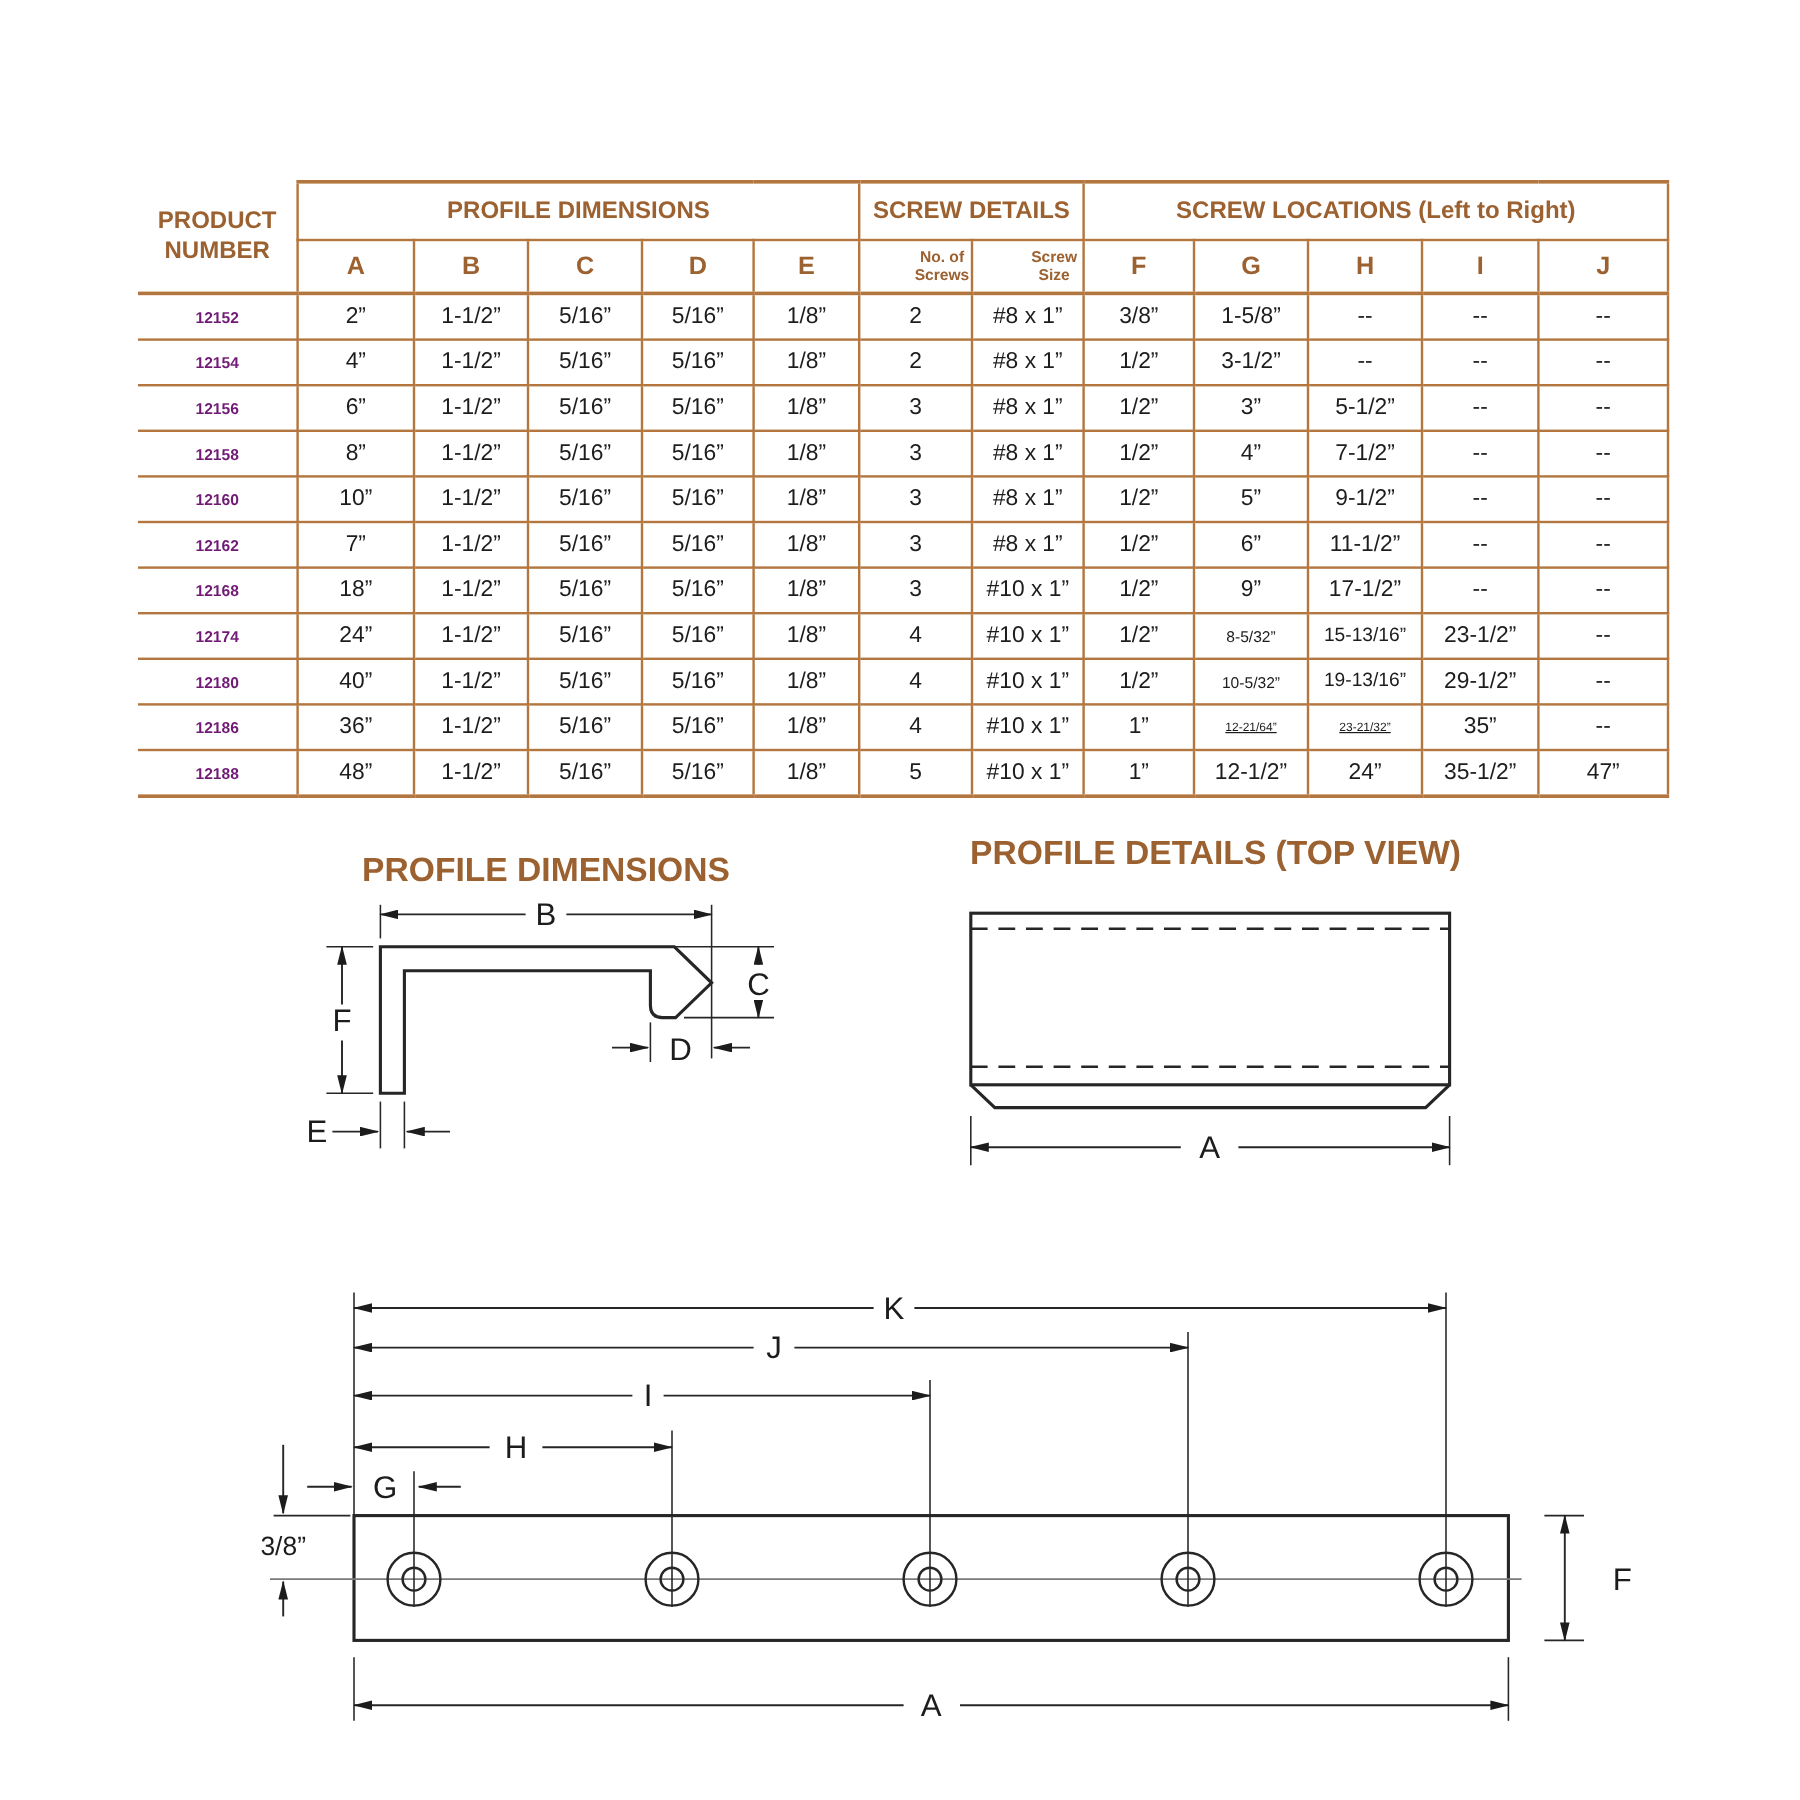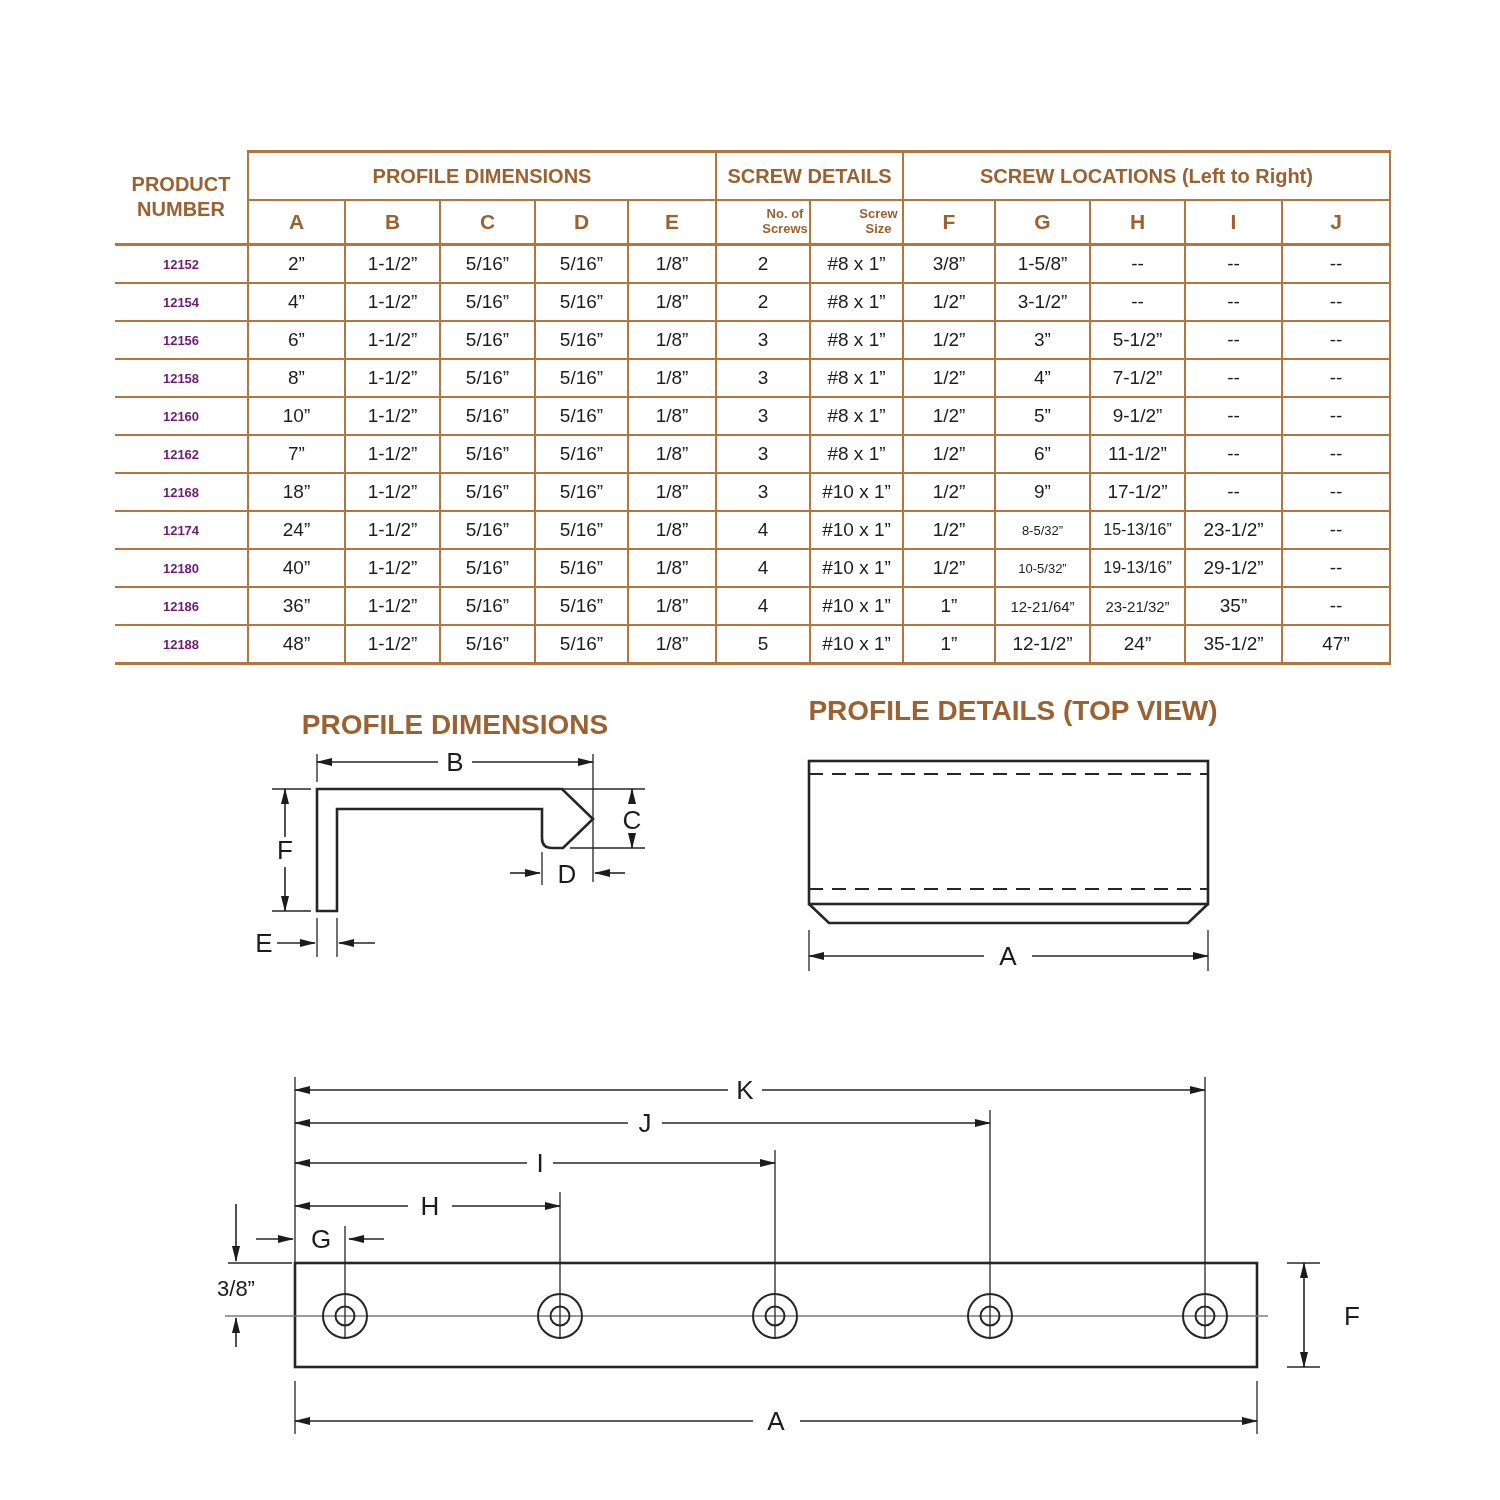--- a/index.html
+++ b/index.html
@@ -17,21 +17,21 @@
   th,td{border:2px solid var(--brown);text-align:center;vertical-align:middle;padding:0;}
   th{color:var(--browntext);}
   th.group{font-size:20px;font-weight:700;height:46px;border-top-width:3px;}
   th.colh{font-size:21px;font-weight:700;height:42px;border-bottom-width:3px;}
   th.colh.small{font-size:13px;line-height:1.12;white-space:pre-line;padding-left:44px;}
   th.pnh{border-left:0;border-top:0;font-size:20px;font-weight:700;line-height:1.25;border-bottom-width:3px;}
   td{font-size:19px;color:var(--ink);height:36px;font-weight:400;}
   td.pn{border-left:0;font-weight:700;font-size:13px;color:#701a75;}
   td.md{font-size:13px;}
   td.sm{font-size:16px;}
-  td.xs{font-size:15px;}
+  td.xs{font-size:10px;text-decoration:underline;}
   tbody tr:last-child td{border-bottom-width:3px;}
 
   
   .dtitle{position:absolute;color:var(--browntext);font-weight:700;text-align:center;letter-spacing:0;}
   #title-profile-dimensions{left:252px;top:669px;width:406px;font-size:28px;}
   #title-profile-details{left:758px;top:655px;width:510px;font-size:28px;}
   #title-screw-locations{left:200px;top:985px;width:1175px;font-size:27px;}
 
   
   svg.draw{position:absolute;left:0;top:0;}

